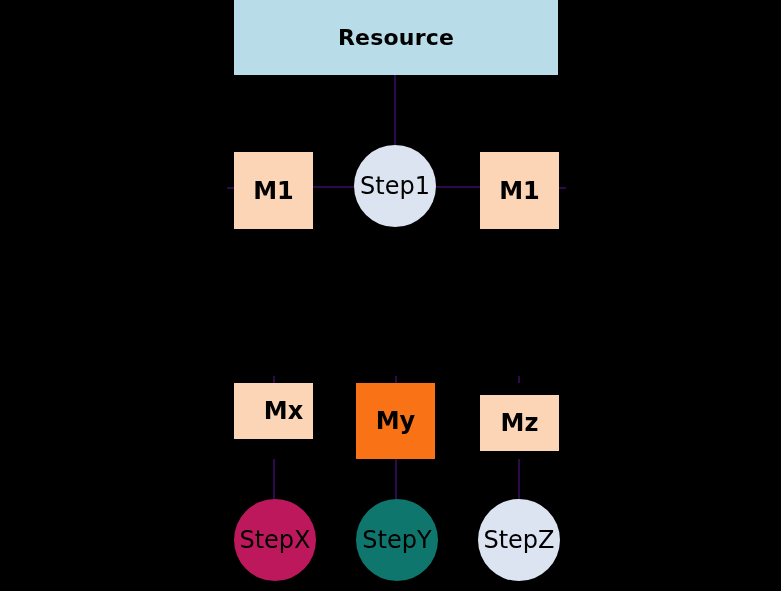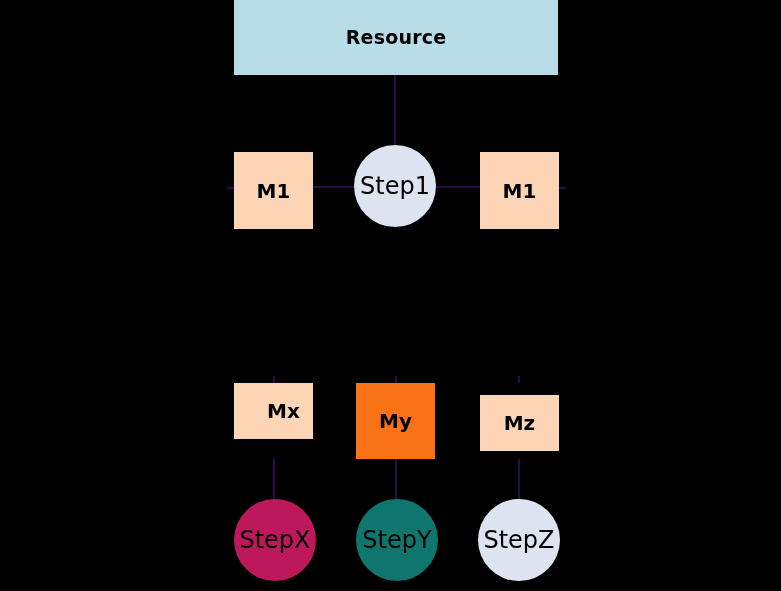--- a/index.html
+++ b/index.html
@@ -39,27 +39,27 @@
     border-radius: 0;
   }
   .node-circle {
     border-radius: 50%;
   }
   .node-label {
     display: block;
     white-space: nowrap;
   }
   .label-resource {
-    font-size: 19px;
+    font-size: 22px;
     font-weight: bold;
     color: #000000;
     letter-spacing: 0.2px;
   }
   .label-machine {
-    font-size: 20px;
+    font-size: 24px;
     font-weight: bold;
     color: #000000;
   }
   .label-step {
     font-size: 24px;
     font-weight: normal;
     color: #000000;
   }
 </style>
 </head>

